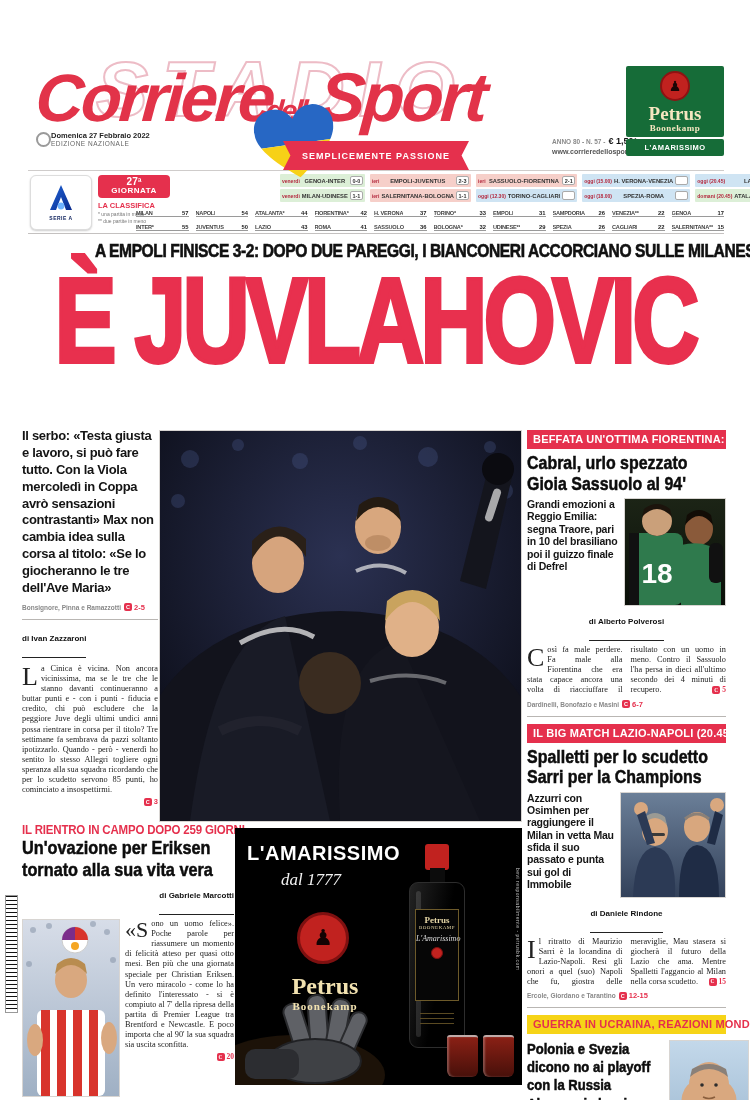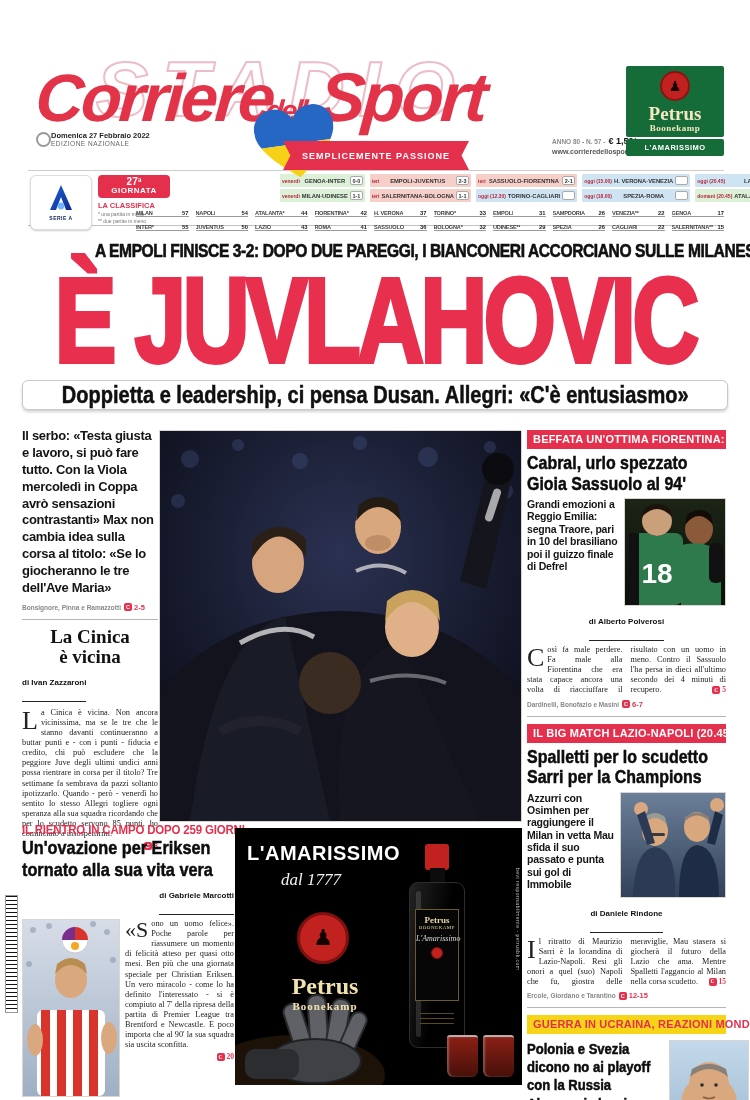--- a/index.html
+++ b/index.html
@@ -31,21 +31,21 @@
   .mh-promo{position:absolute;right:26px;top:66px;width:98px;z-index:3;}
   .mh-promo .box{background:#166c38;border-radius:2px;padding:5px 2px 4px;text-align:center;}
   .mh-emblem{width:30px;height:30px;margin:0 auto;border-radius:50%;background:#c1221f;border:2px solid #8e1212;
              display:flex;align-items:center;justify-content:center;color:#1a0505;font-size:14px;}
   .mh-brand{font-family:"Liberation Serif",serif;font-weight:bold;color:#f5e6c0;font-size:19px;line-height:1;margin-top:3px;}
   .mh-brand2{font-family:"Liberation Serif",serif;font-weight:bold;color:#f5e6c0;font-size:9px;letter-spacing:.5px;}
   .mh-tag{background:#166c38;border-radius:2px;margin-top:2px;text-align:center;color:#fff;
           font-size:7.5px;font-weight:bold;letter-spacing:.5px;padding:4px 0;}
 
   
-  .strip{position:absolute;left:28px;right:26px;top:170px;height:56px;border-top:1px solid #cfcccb;
+  .strip{position:absolute;left:28px;right:26px;top:170px;height:64px;border-top:1px solid #cfcccb;
          border-bottom:1px solid #c4c1c0;}
   .sa-card{position:absolute;left:2px;top:4px;width:62px;height:55px;background:#fff;border:1px solid #ddd;
            border-radius:6px;box-shadow:0 1px 2px rgba(0,0,0,.2);display:flex;flex-direction:column;
            align-items:center;justify-content:center;}
   .sa-card .sa-word{font-size:5px;font-weight:bold;color:#0a1e5a;letter-spacing:.5px;margin-top:1px;}
   .round-col{position:absolute;left:70px;top:4px;width:72px;}
   .round-pill{background:#e5304d;border-radius:4px;color:#fff;text-align:center;padding:2px 0 3px;}
   .round-pill .r1{font-size:10px;font-weight:bold;line-height:1;}
   .round-pill .r2{font-size:8px;font-weight:bold;letter-spacing:.5px;line-height:1;}
   .classifica{color:#e5304d;font-size:7.5px;font-weight:bold;margin-top:3px;}
@@ -407,40 +407,32 @@
   </div>
 
   <div class="hero" data-name="hero-block">
     <div class="kicker-row">
       <div class="wedge" data-name="red-wedge-decoration"></div>
       <div class="kicker" data-name="hero-kicker">
         <span data-name="hero-kicker-text">A EMPOLI FINISCE 3-2: DOPO DUE PAREGGI, I BIANCONERI ACCORCIANO SULLE MILANESI</span>
       </div>
     </div>
     <div class="hero-title" data-name="hero-headline">È JUVLAHOVIC</div>
-    <div class="subbar" data-name="hero-subhead-bar">
-      <span data-name="hero-subhead-text">Doppietta e leadership, ci pensa Dusan. Allegri: «C'è entusiasmo»</span>
-    </div>
   </div>
 
   <div class="col-left" data-name="left-column">
     <div class="summary" data-name="hero-summary">Il serbo: «Testa giusta e lavoro, si può fare tutto. Con la Viola mercoledì in Coppa avrò sensazioni contrastanti» Max non cambia idea sulla corsa al titolo: «Se lo giocheranno le tre dell'Ave Maria»</div>
     <div class="byl" style="margin-top:6px" data-name="hero-byline">
       <span data-name="hero-byline-names">Bonsignore, Pinna e Ramazzotti</span>
       <span class="badge" data-name="page-badge">
         <span class="cs" data-name="cds-page-icon">C</span>
         <span class="pg" data-name="page-numbers">2-5</span>
       </span>
     </div>
     <div class="hr" data-name="divider"></div>
-    <div class="cinica-title" data-name="cinica-headline">
-
-    <span class="line" data-name="cinica-headline-line">La Cinica</span>
-        <span class="line" data-name="cinica-headline-line">è vicina</span>
-      </div>
     <div class="cinica-author" data-name="cinica-author-wrap">
       <span class="author" data-name="cinica-author">di Ivan Zazzaroni</span>
     </div>
     <div class="serif" data-name="cinica-body">
       <span class="dc" data-name="cinica-dropcap">L</span><span data-name="cinica-body-text">a Cinica è vicina. Non ancora vicinissima, ma se le tre che le stanno davanti continueranno a buttar punti e - con i punti - fiducia e credito, chi può escludere che la peggiore Juve degli ultimi undici anni possa rientrare in corsa per il titolo? Tre settimane fa sembrava da pazzi soltanto ipotizzarlo. Quando - però - venerdì ho sentito lo stesso Allegri togliere ogni speranza alla sua squadra ricordando che per lo scudetto servono 85 punti, ho cominciato a insospettirmi.</span>
     </div>
     <div class="endrow">
       <span class="badge" data-name="page-badge">
         <span class="cs" data-name="cds-page-icon">C</span>
         <span class="pg" data-name="page-number">3</span>

